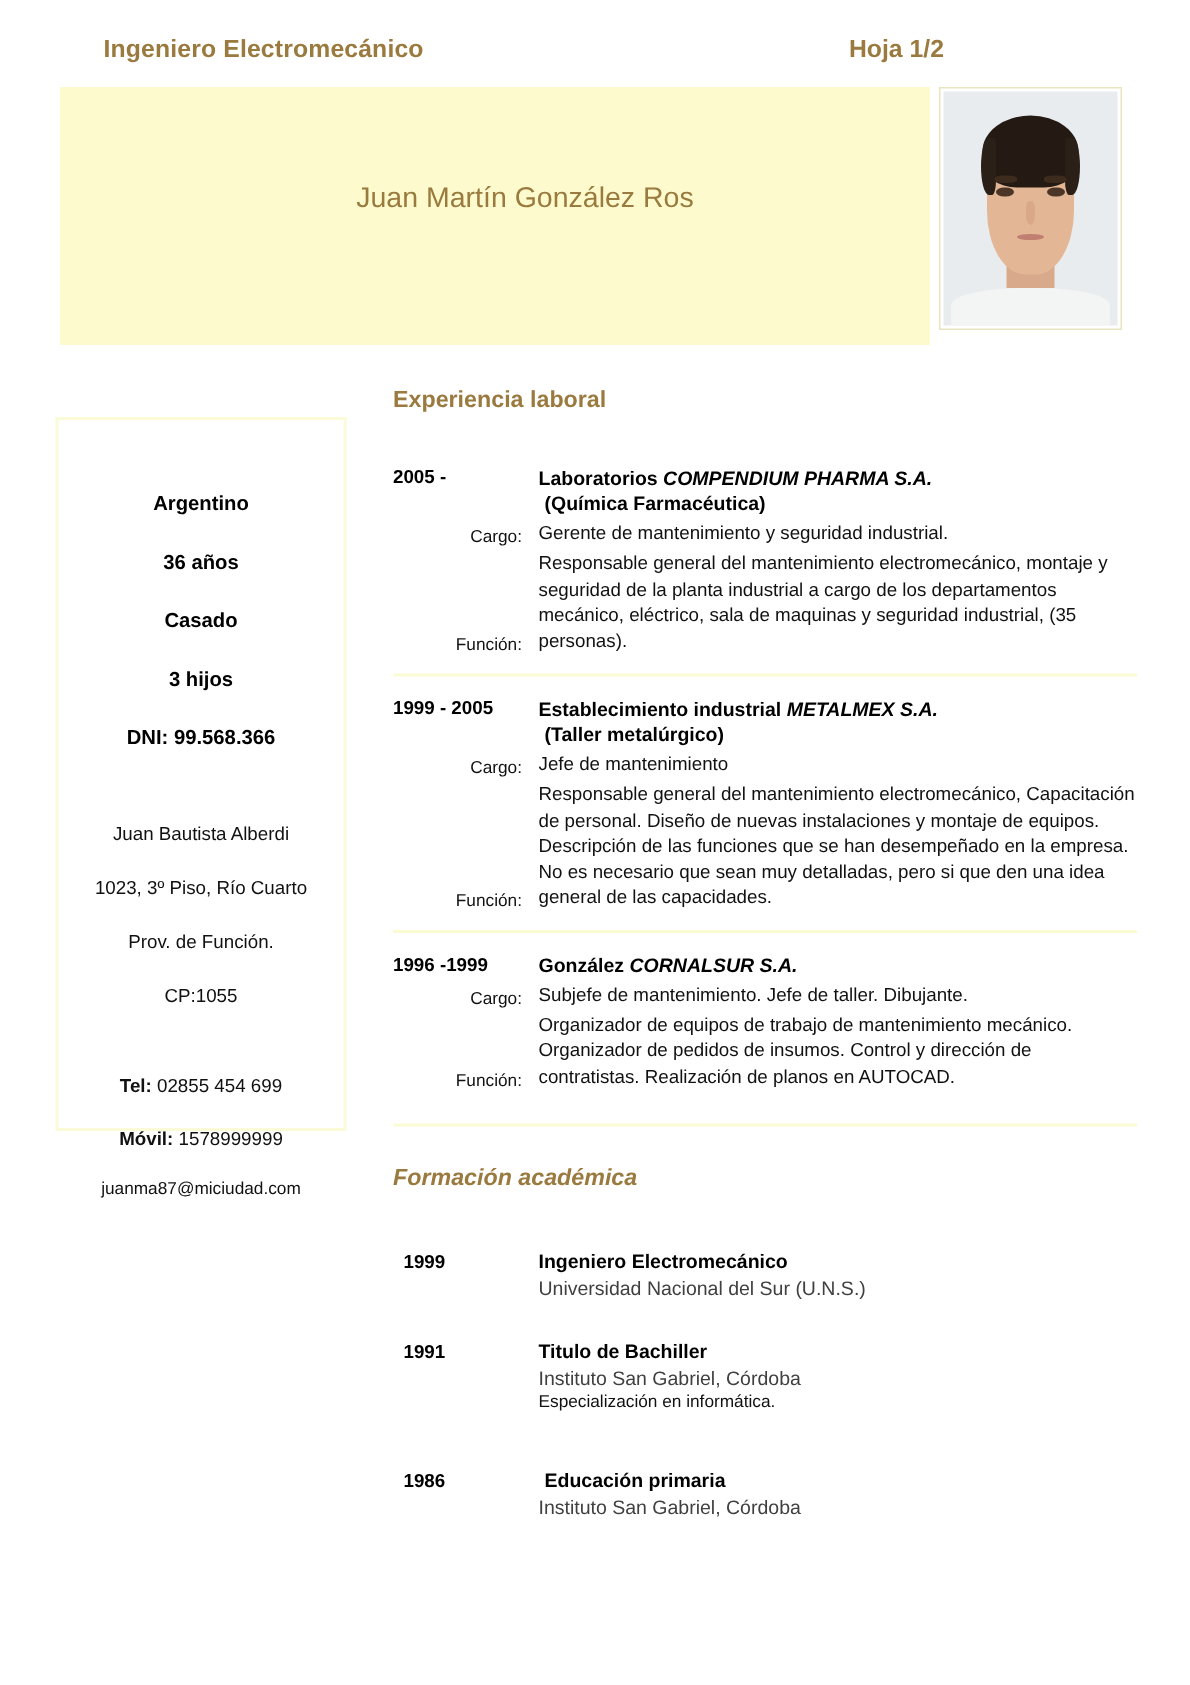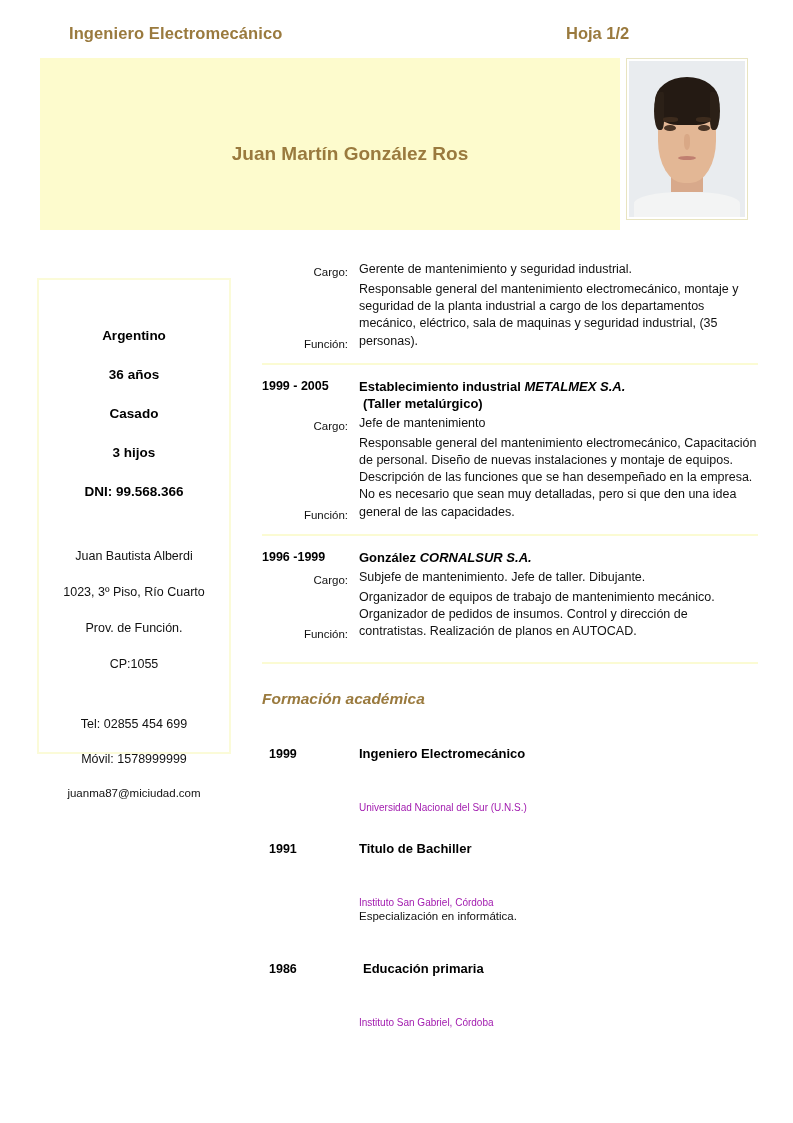--- a/index.html
+++ b/index.html
@@ -43,24 +43,24 @@
   .name-banner {
     position: absolute;
     left: 40px; top: 58px;
     width: 580px;
     height: 172px;
     background: #fdfbcd;
   }
   .name-banner .full-name {
     position: absolute;
     left: 0; right: 0;
-    top: 85px;
+    top: 64px;
     text-align: center;
     font-size: 19px;
-    font-weight: bold;
+    font-weight: normal;
     color: #9a7a3e;
     padding-left: 40px;
   }
 
   
   .photo-frame {
     position: absolute;
     left: 626px; top: 58px;
     width: 122px;
     height: 162px;
@@ -202,21 +202,21 @@
     text-align: center;
   }
   .sidebar-contact .line {
     font-size: 12.5px;
     margin-bottom: 21px;
     color: #111;
   }
   .sidebar-contact .line.email {
     font-size: 11.5px;
   }
-  .sidebar-contact .lbl { font-weight: normal; }
+  .sidebar-contact .lbl { font-weight: bold; }
 
   
   .main {
     position: absolute;
     left: 262px; top: 258px;
     width: 496px;
   }
   .section-heading {
     font-size: 15.5px;
     font-weight: bold;
@@ -301,24 +301,23 @@
     box-sizing: border-box;
     padding-top: 1px;
   }
   .edu-body { flex: 1; }
   .edu-degree {
     font-size: 13px;
     font-weight: bold;
     line-height: 1.3;
   }
   .edu-school {
-    font-size: 10px;
+    font-size: 13px;
     line-height: 1.35;
-    color: #a21caf;
-    margin-top: 38px;
+    color: #404040;
   }
   .edu-note {
     font-size: 11.5px;
     line-height: 1.35;
     color: #111;
   }
 </style>
 </head>
 <body>
 
@@ -366,22 +365,30 @@
 
   <div class="sidebar-contact">
     <div class="line"><span class="lbl">Tel:</span><span> 02855 454 699</span></div>
     <div class="line"><span class="lbl">Móvil:</span><span> 1578999999</span></div>
     <div class="line email">juanma87@miciudad.com</div>
   </div>
 </div>
 
 <div class="main">
 
+  <h2 class="section-heading">Experiencia laboral</h2>
 
   <div class="job">
+    <div class="job-head">
+      <div class="job-years">2005 -</div>
+      <div class="job-titles">
+        <div class="job-company"><span>Laboratorios </span><em>COMPENDIUM PHARMA S.A.</em></div>
+        <div class="job-subtitle">(Química Farmacéutica)</div>
+      </div>
+    </div>
     <div class="job-row">
       <div class="row-label">Cargo:</div>
       <div class="row-value">Gerente de mantenimiento y seguridad industrial.</div>
     </div>
     <div class="job-row">
       <div class="row-label">Función:</div>
       <div class="row-value">Responsable general del mantenimiento electromecánico, montaje y seguridad de la planta industrial a cargo de los departamentos mecánico, eléctrico, sala de maquinas y seguridad  industrial, (35 personas).</div>
     </div>
   </div>
 

